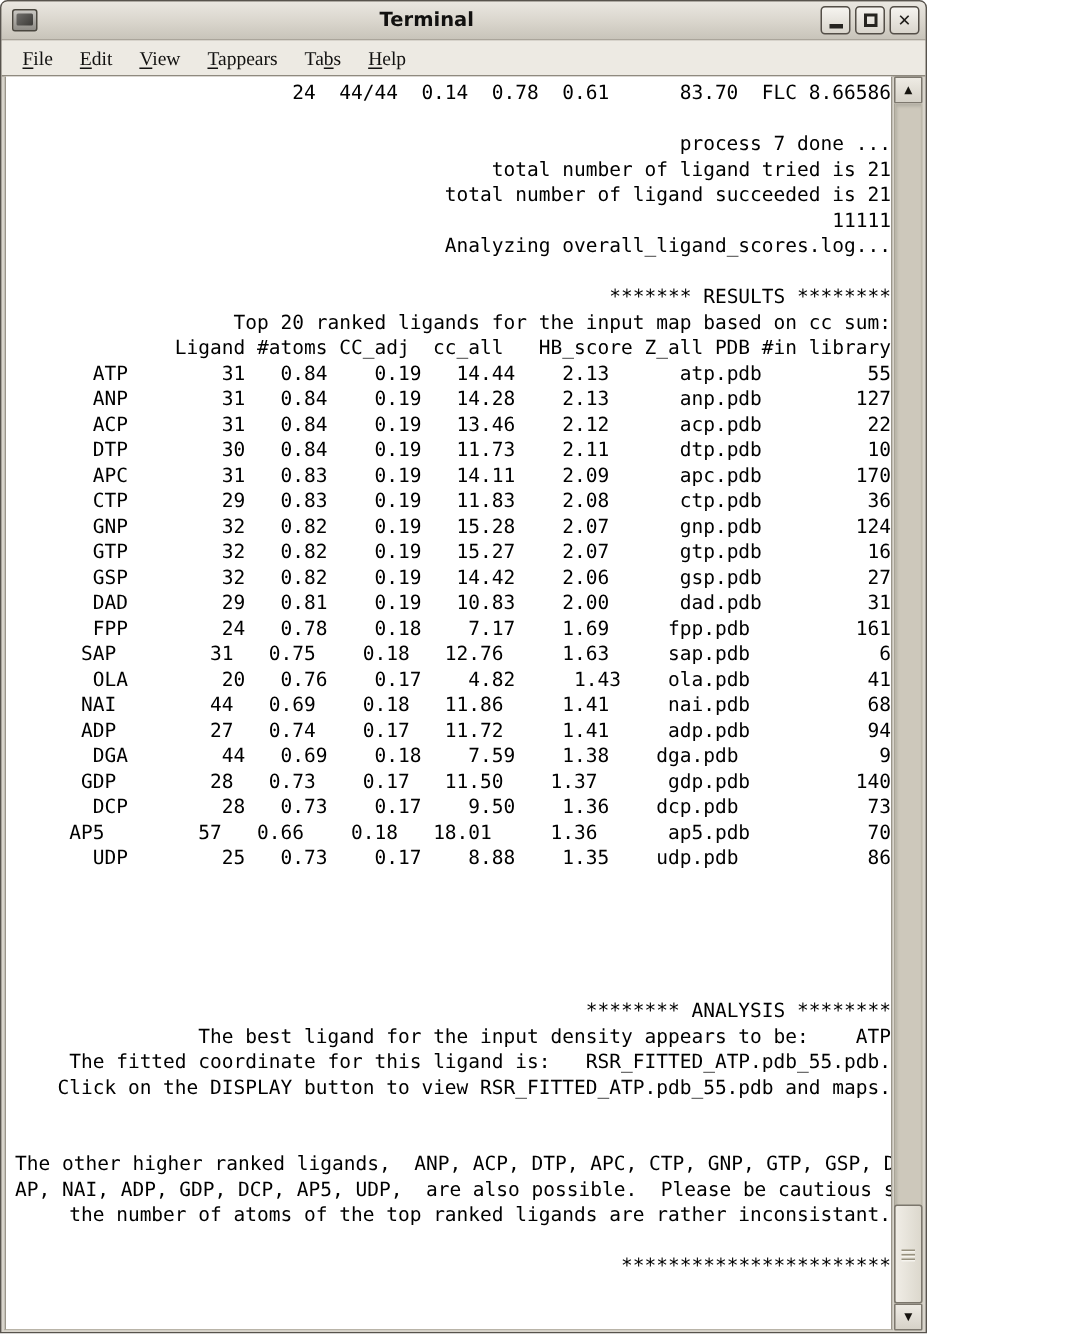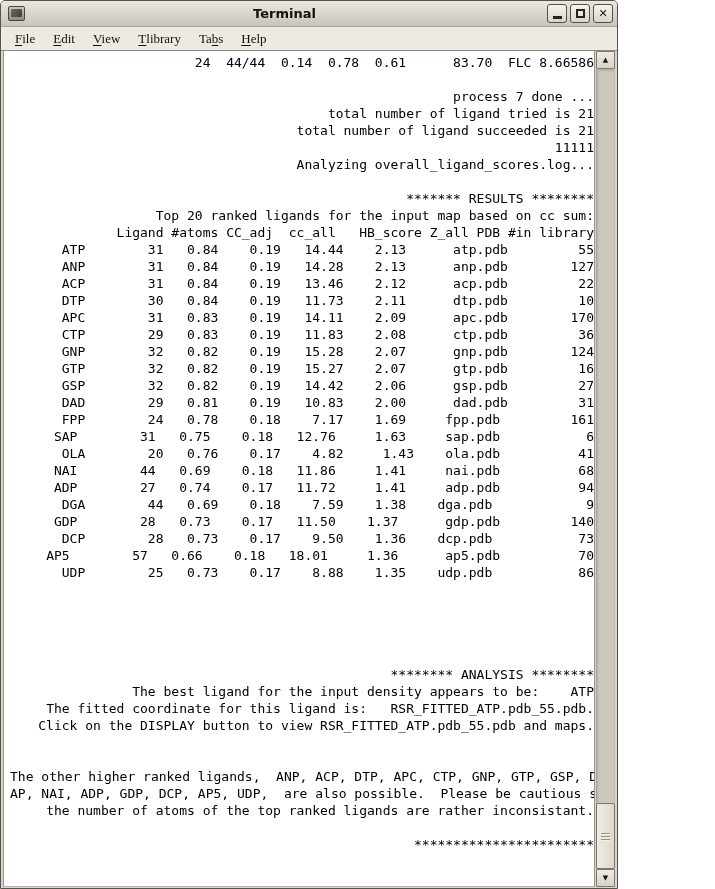--- a/index.html
+++ b/index.html
@@ -110,21 +110,21 @@
     </div>
     <div class="wbtn">
       <div class="ic-close">✕</div>
     </div>
   </div>
 
   <div class="menubar">
     <div class="menu-item"><span></span><u>F</u><span>ile</span></div>
     <div class="menu-item"><span></span><u>E</u><span>dit</span></div>
     <div class="menu-item"><span></span><u>V</u><span>iew</span></div>
-    <div class="menu-item"><span></span><u>T</u><span>library</span></div>
+    <div class="menu-item"><span></span><u>T</u><span>appears</span></div>
     <div class="menu-item"><span>Ta</span><u>b</u><span>s</span></div>
     <div class="menu-item"><span></span><u>H</u><span>elp</span></div>
   </div>
 
   <div class="body">
     <div class="content">
       <pre>24  44/44  0.14  0.78  0.61      83.70  FLC 8.66586
 
 process 7 done ...
 total number of ligand tried is 21

